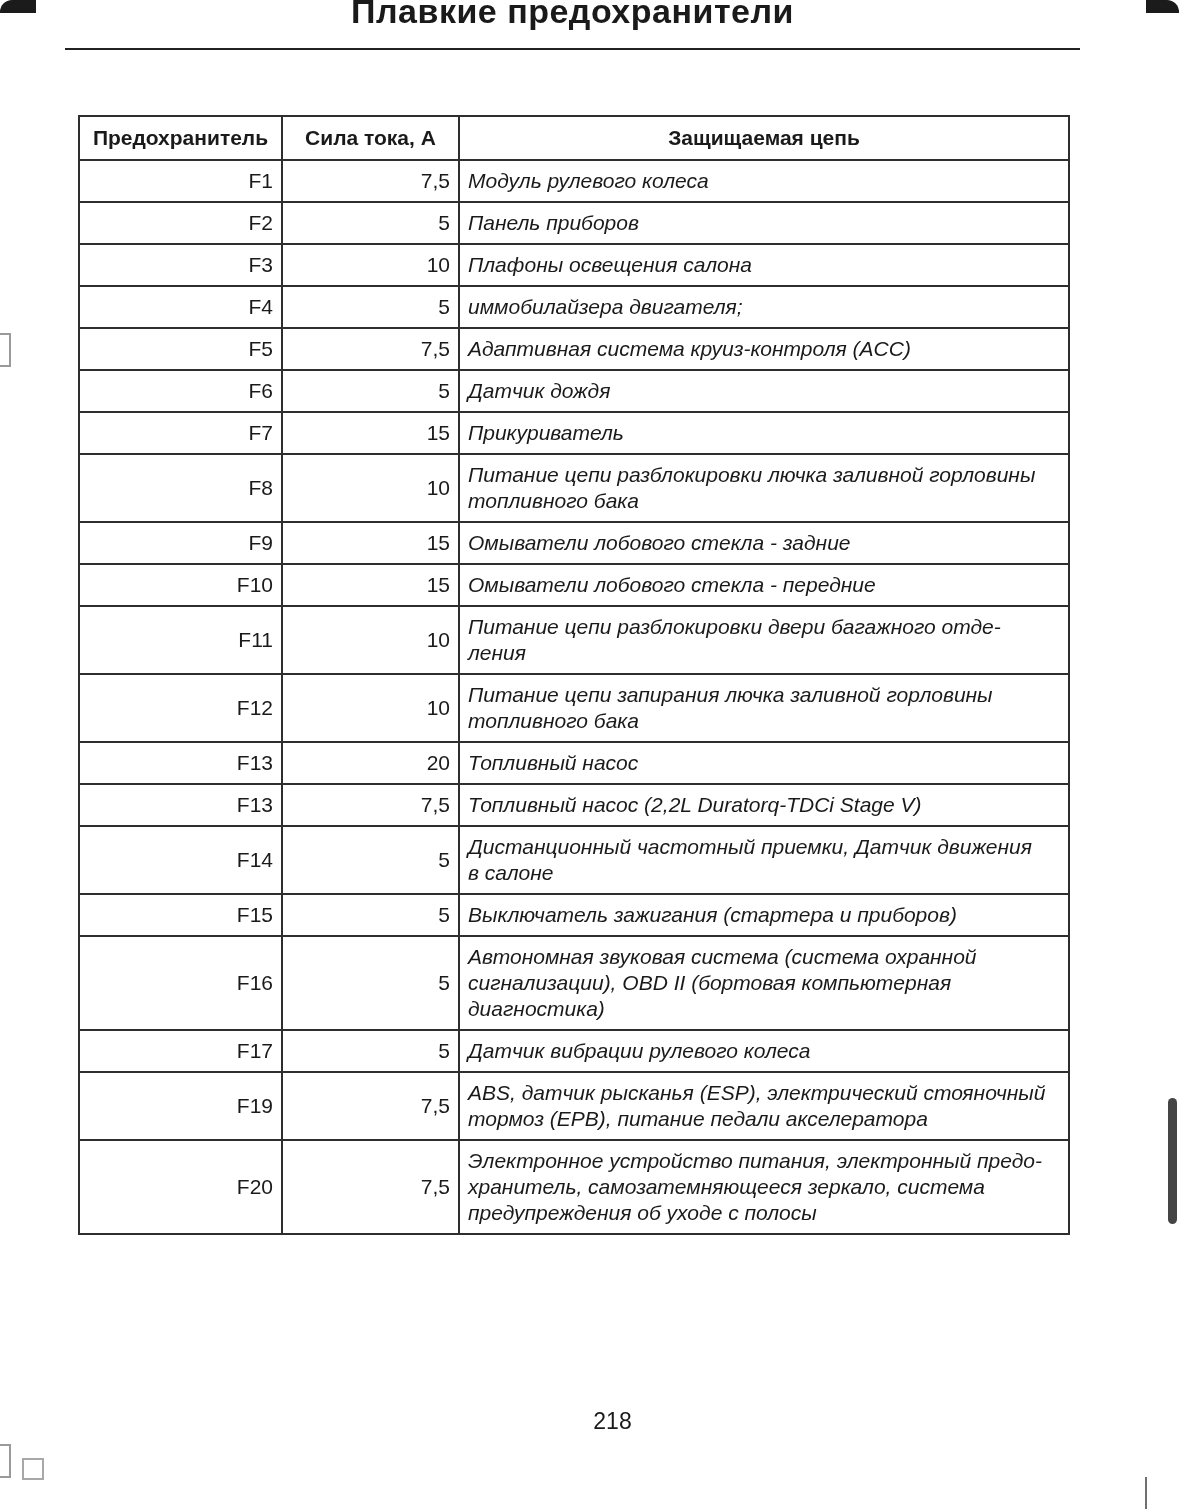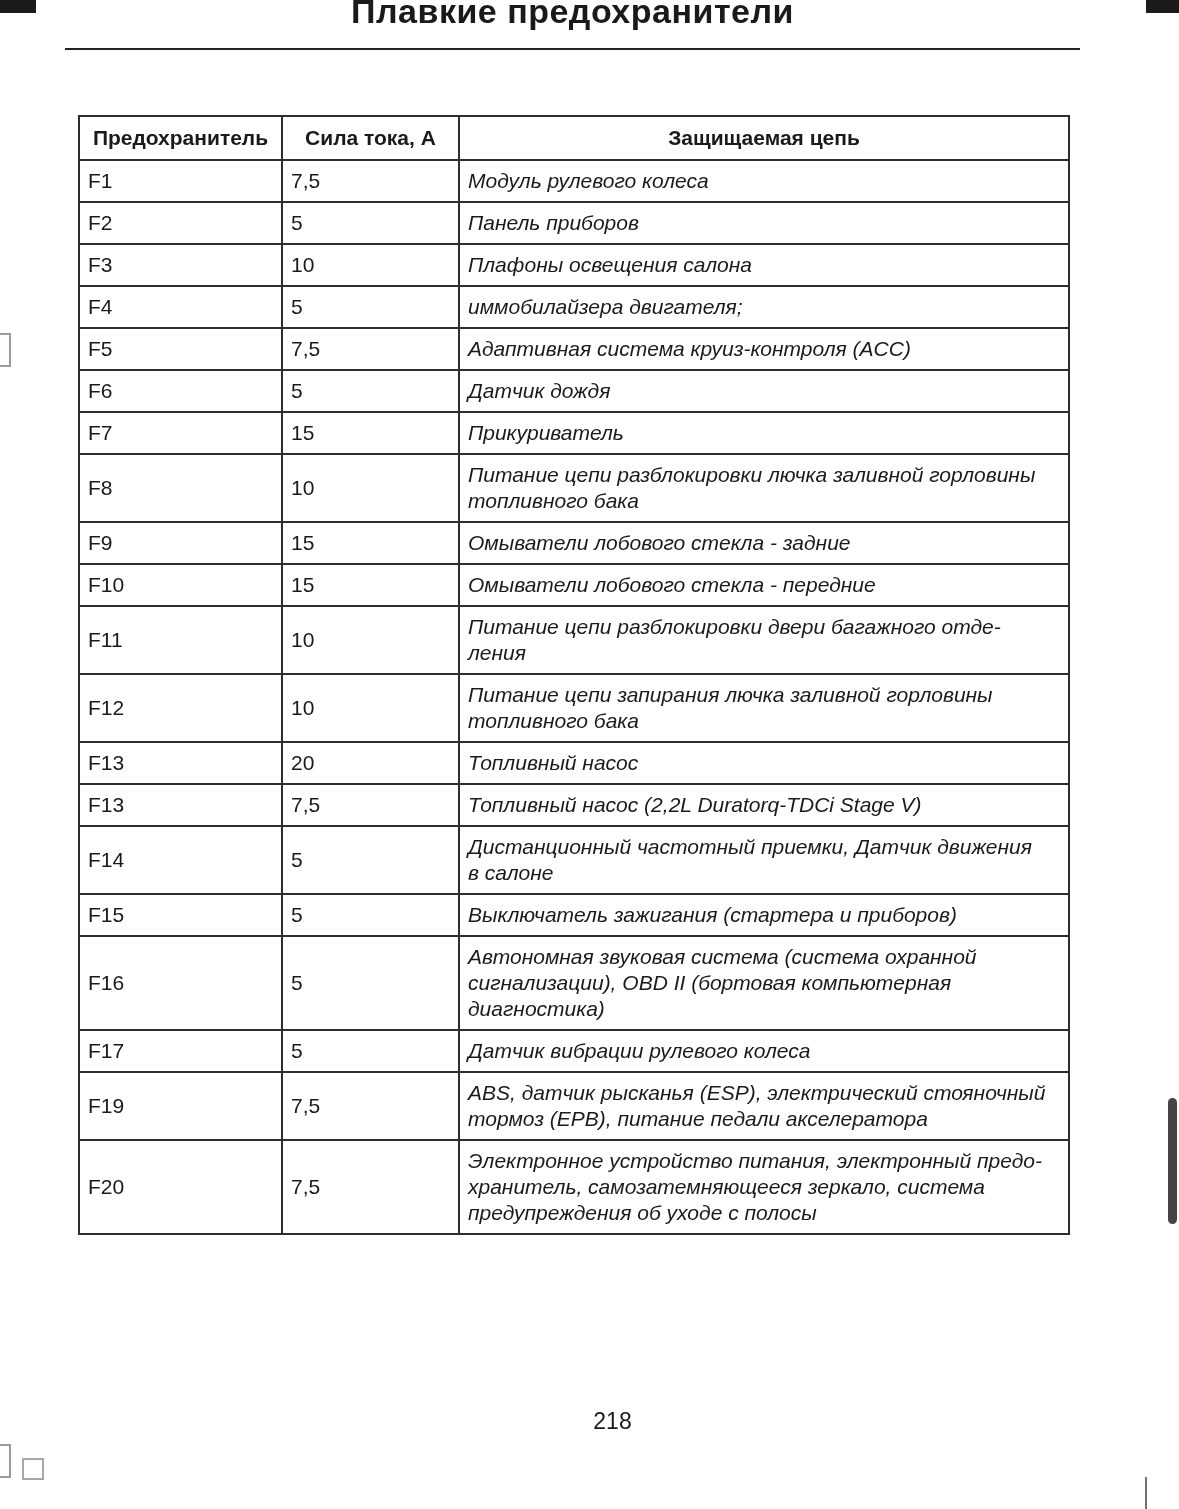--- a/index.html
+++ b/index.html
@@ -8,20 +8,21 @@
     background: #ffffff;
     font-family: "Liberation Sans", sans-serif;
     color: #1a1a1a;
   }
   .page {
     position: relative;
     width: 1179px;
     height: 1509px;
     background: #ffffff;
     overflow: hidden;
+    border-radius: 12px;
   }
   .title {
     position: absolute;
     top: -8px;
     left: 0;
     width: 1145px;
     text-align: center;
     font-size: 34px;
     font-weight: bold;
     letter-spacing: 0.5px;
@@ -57,21 +58,21 @@
   table.fuse-table th {
     font-weight: bold;
     text-align: center;
     height: 28px;
   }
   th.col-circuit {
     text-align: left;
     text-align: center;
   }
   td.cell-fuse, td.cell-amps {
-    text-align: left;
+    text-align: right;
   }
   td.cell-circuit {
     text-align: left;
     padding-left: 10px;
     white-space: pre-line;
     font-style: italic;
   }
   .page-number {
     position: absolute;
     top: 1408px;

